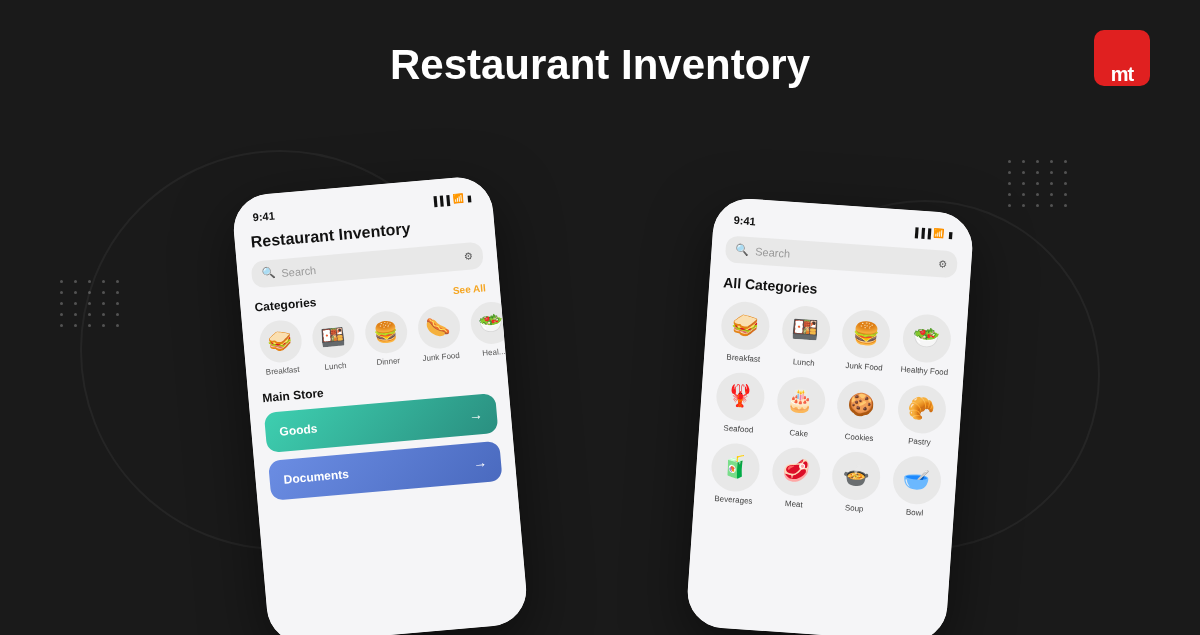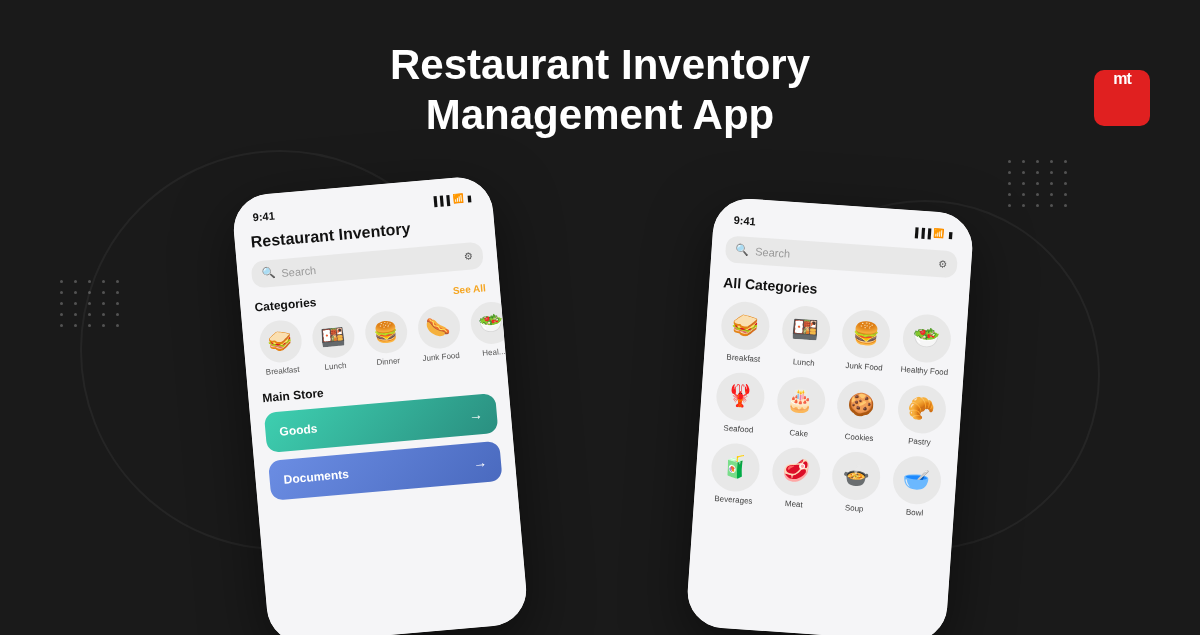--- a/index.html
+++ b/index.html
@@ -68,27 +68,26 @@
 
     
     .brand-logo {
       position: absolute;
       top: 30px;
       right: 50px;
       width: 56px; height: 56px;
       background: #e02020;
       border-radius: 10px;
       display: flex;
-      align-items: flex-start;
+      align-items: flex-end;
       justify-content: center;
       color: white;
-      font-size: 16px;
+      font-size: 20px;
       font-weight: 700;
       letter-spacing: -1px;
-      margin-top: 40px;
     }
 
     
     .phones-container {
       position: absolute;
       bottom: 0;
       left: 50%;
       transform: translateX(-50%);
       width: 900px;
       height: 480px;
@@ -370,21 +369,20 @@
   <span></span>
     <span></span>
     <span></span>
     <span></span>
     <span></span>
 </div>
 
 <div class="header-title">
   <h1>
     <span>Restaurant Inventory</span><br>
-    <span>Management App</span>
   </h1>
 </div>
 
 <div class="brand-logo">
   <span>mt</span>
 </div>
 
 <div class="phones-container">
 
   <div class="phone phone-left">

